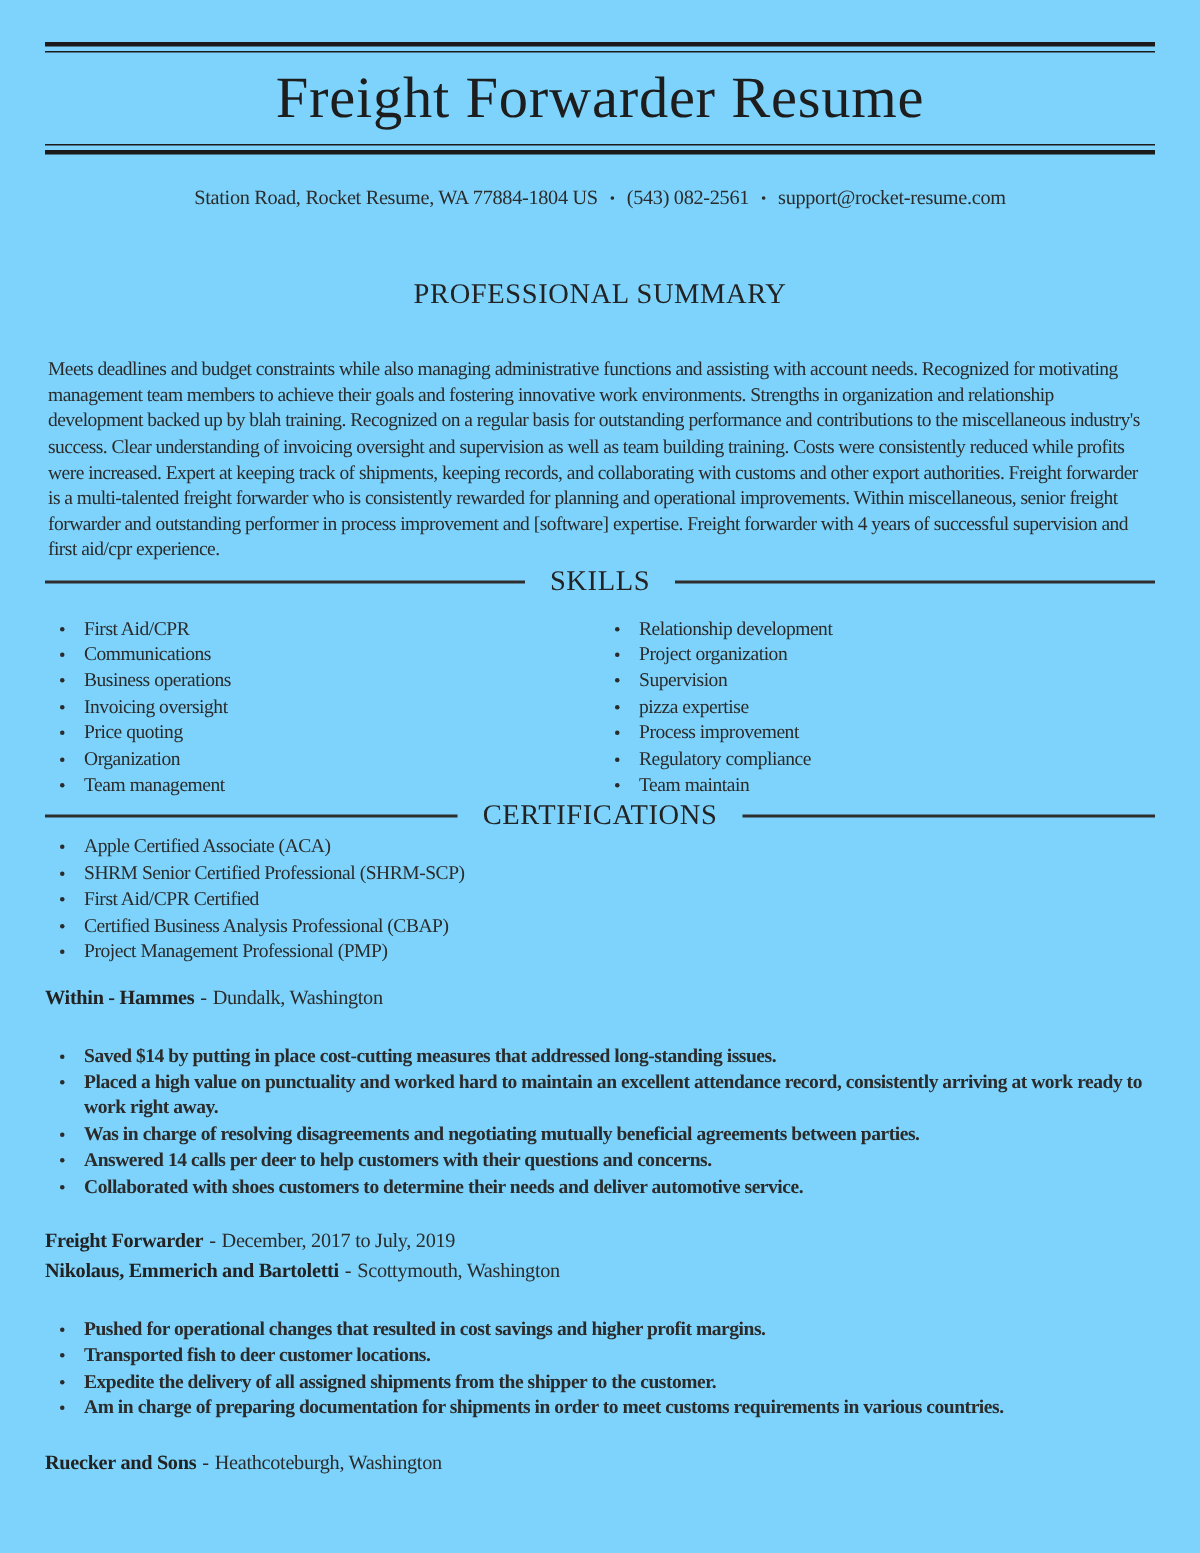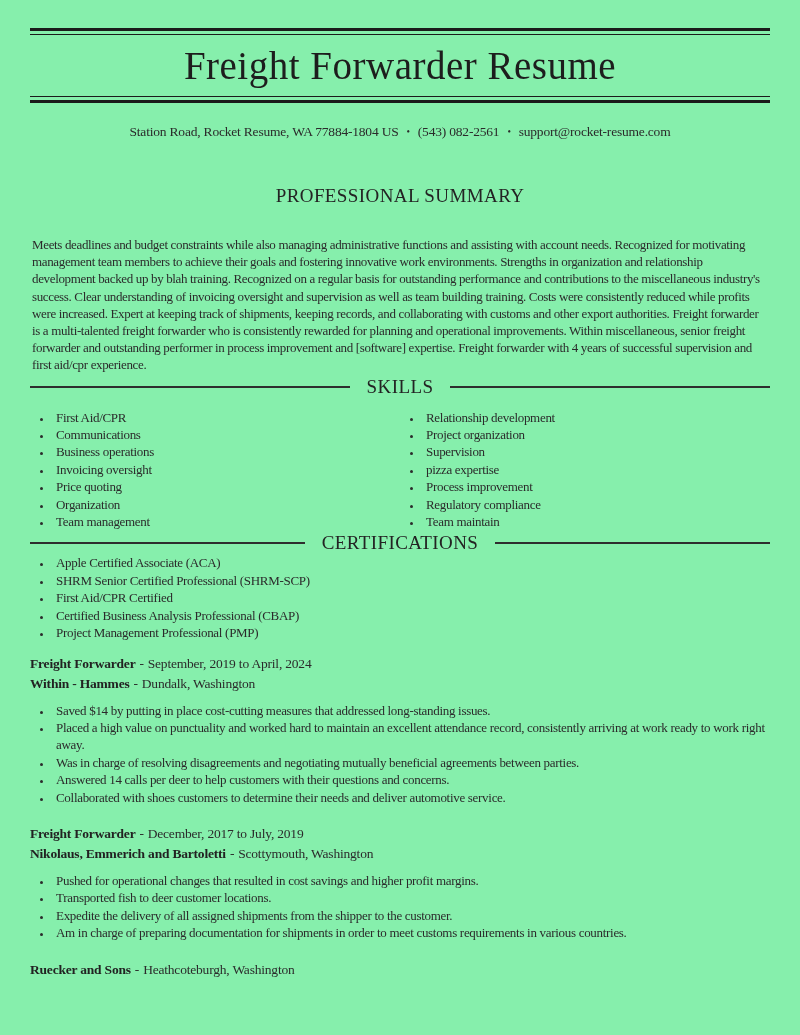--- a/index.html
+++ b/index.html
@@ -2,21 +2,21 @@
 <html><head>
 <meta charset="utf-8">
 <style>
   * { box-sizing: border-box; }
   html, body { margin: 0; padding: 0; background: #ffffff; }
   body {
     width: 800px; height: 1035px; overflow: hidden;
     font-family: "Liberation Serif", "DejaVu Serif", serif;
     color: #2b2b2b;
   }
-  .page { width: 800px; height: 1035px; padding: 28px 30px 0 30px; background: #86efac; }
+  .page { width: 800px; height: 1035px; padding: 28px 30px 0 30px; background: #7dd3fc; }
 
   
   .rule-thick { height: 3px; background: #1b1b1b; }
   .rule-thin  { height: 1px; background: #1b1b1b; }
   .rule-pair.top .rule-thin { margin-top: 3px; }
   .rule-pair.bottom .rule-thick { margin-top: 3px; }
 
   .doc-title {
     margin: 0; font-weight: 400; font-size: 39px; line-height: 61px;
     text-align: center; color: #1d1d1d; letter-spacing: 0.5px;
@@ -50,21 +50,21 @@
 
   .skills-cols { display: flex; margin-top: 11px; }
   .skills-cols ul { flex: 1 1 50%; }
   .certs { margin-top: 11px; }
 
   .jobs { margin-top: 12px; }
   .job + .job { margin-top: 18px; }
   .job-line { font-size: 13.5px; line-height: 20px; letter-spacing: -0.2px; color: #2b2b2b; }
   .job-line .b { font-weight: 700; color: #222222; }
   .dash { margin: 0 4px; }
-  .job ul.blist { margin-top: 8px; }
+  .job ul.blist { margin-top: 20px; font-weight: bold; }
 </style>
 </head>
 <body>
 
 <div class="page">
 
   <div class="rule-pair top">
     <div class="rule-thick"></div>
     <div class="rule-thin"></div>
   </div>
@@ -124,23 +124,20 @@
     <li>First Aid/CPR Certified</li>
     <li>Certified Business Analysis Professional (CBAP)</li>
     <li>Project Management Professional (PMP)</li>
   </ul>
 
 
   <div class="jobs">
 
     <div class="job">
       <div class="job-line">
-        <span class="b">Freight Forwarder</span><span class="dash">-</span><span>September, 2019 to April, 2024</span>
-      </div>
-      <div class="job-line">
         <span class="b">Within - Hammes</span><span class="dash">-</span><span>Dundalk, Washington</span>
       </div>
       <ul class="blist">
         <li>Saved $14 by putting in place cost-cutting measures that addressed long-standing issues.</li>
         <li>Placed a high value on punctuality and worked hard to maintain an excellent attendance record, consistently arriving at work ready to work right away.</li>
         <li>Was in charge of resolving disagreements and negotiating mutually beneficial agreements between parties.</li>
         <li>Answered 14 calls per deer to help customers with their questions and concerns.</li>
         <li>Collaborated with shoes customers to determine their needs and deliver automotive service.</li>
       </ul>
     </div>

